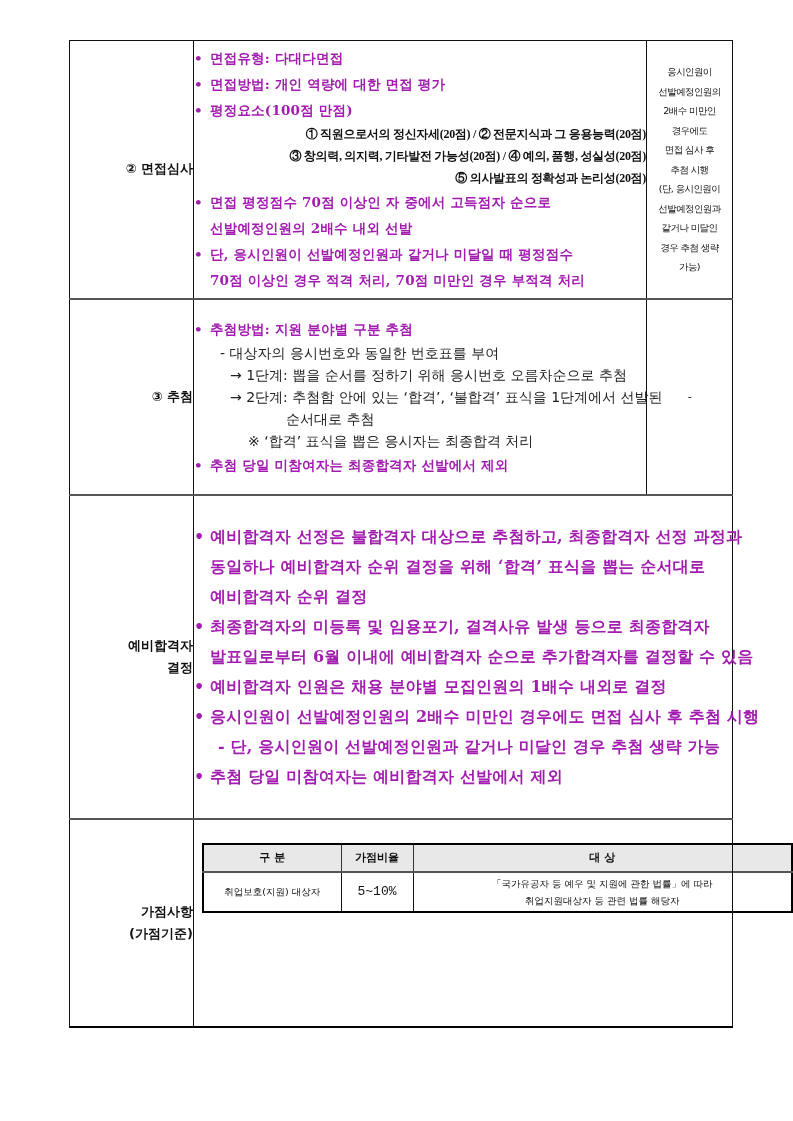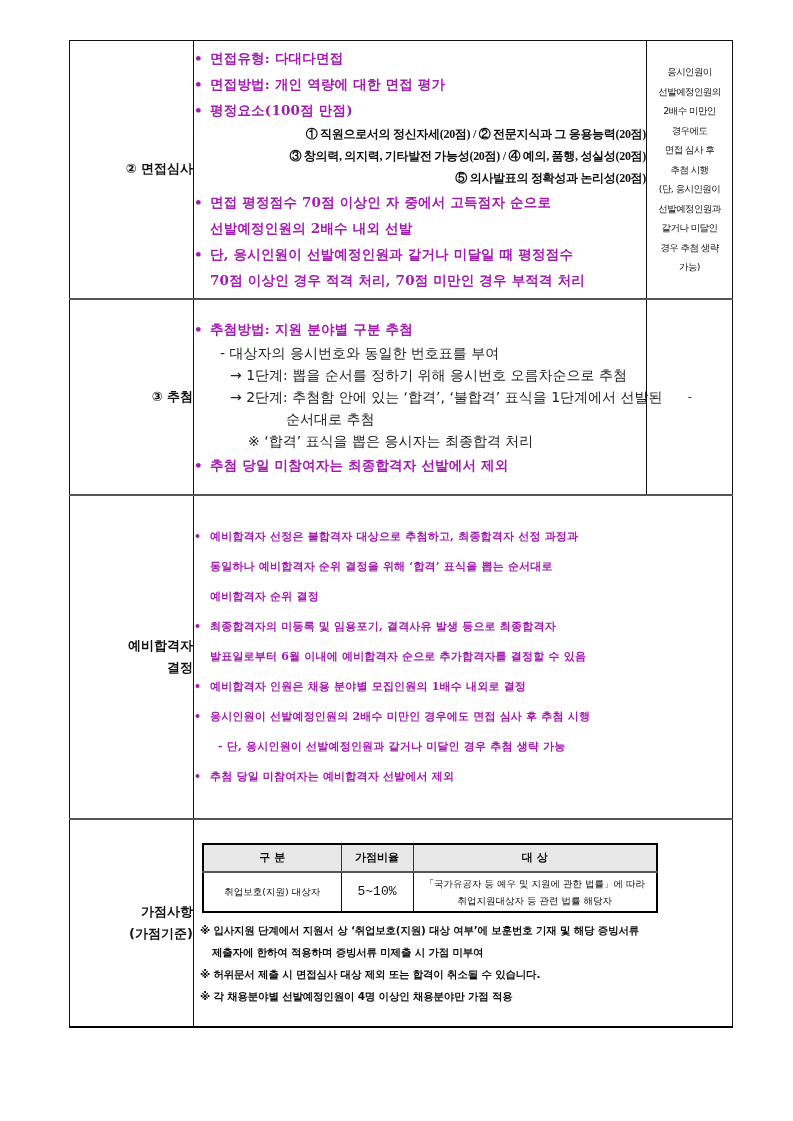--- a/index.html
+++ b/index.html
@@ -12,22 +12,22 @@
   table.main { border-bottom: 2px solid #000; }
   .label { text-align: right; font-family: "DejaVu Sans", sans-serif; font-weight: bold; font-size: 13px; color: #111; line-height: 22px; }
   .content { padding: 4px 8px; }
   .note-col { text-align: center; font-family: "DejaVu Sans", sans-serif; font-size: 9.5px; line-height: 19.5px; color: #111; letter-spacing: -0.6px; padding: 0 2px; }
   .b { font-family: "DejaVu Serif", serif; font-weight: bold; font-size: 13.5px; color: #a21caf; line-height: 26px; white-space: nowrap; letter-spacing: 0.2px; }
   .b .dot { display: inline-block; width: 16px; }
   .b.ind { padding-left: 16px; }
   .s { font-family: Liberation Serif, serif; font-size: 12px; color: #111; line-height: 22px; white-space: nowrap; letter-spacing: -0.3px; text-align: right; }
   .sb { font-weight: bold; }
   .r { font-family: "DejaVu Sans", sans-serif; font-size: 14px; color: #222; line-height: 22px; white-space: nowrap; }
-  .p3 .b { line-height: 30px; font-size: 11px; }
-  .sub { border-collapse: collapse; width: 456px; margin: 23px 13px 6px 8px; border: 2px solid #000; table-layout: fixed; }
+  .p3 .b { line-height: 30px; font-size: 16px; }
+  .sub { border-collapse: collapse; width: 591px; margin: 23px 13px 6px 8px; border: 2px solid #000; table-layout: fixed; }
   .sub th, .sub td { border: 1px solid #333; text-align: center; font-family: "DejaVu Sans", sans-serif; font-size: 10px; color: #111; }
   .sub th { background: #e8e8e8; font-size: 11px; font-weight: bold; height: 24px; border-bottom: 1px solid #333; }
   .sub td { height: 38px; line-height: 17px; font-size: 9.5px; }
   .notes .n { font-family: "DejaVu Sans", sans-serif; font-weight: bold; font-size: 10.5px; line-height: 22px; color: #111; white-space: nowrap; letter-spacing: -0.2px; }
   .notes .n.ind { padding-left: 12px; }
 </style>
 </head>
 <body>
 
 <div class="doc">
@@ -121,23 +121,17 @@
         <tr>
           <td>취업보호(지원) 대상자</td>
           <td style="font-family:Liberation Mono, monospace;font-size:13px">5~10%</td>
           <td>
             <div>「국가유공자 등 예우 및 지원에 관한 법률」에 따라</div>
             <div>취업지원대상자 등 관련 법률 해당자</div>
           </td>
         </tr>
       </tbody>
             </table>
-      <div class="notes" style="padding-left:6px">
-        <div class="n">※ 입사지원 단계에서 지원서 상 ‘취업보호(지원) 대상 여부’에 보훈번호 기재 및 해당 증빙서류</div>
-        <div class="n ind">제출자에 한하여 적용하며 증빙서류 미제출 시 가점 미부여</div>
-        <div class="n">※ 허위문서 제출 시 면접심사 대상 제외 또는 합격이 취소될 수 있습니다.</div>
-        <div class="n">※ 각 채용분야별 선발예정인원이 4명 이상인 채용분야만 가점 적용</div>
-      </div>
     </td>
   </tr>
 </tbody>
     </table>
 </div>
 
 </body></html>

